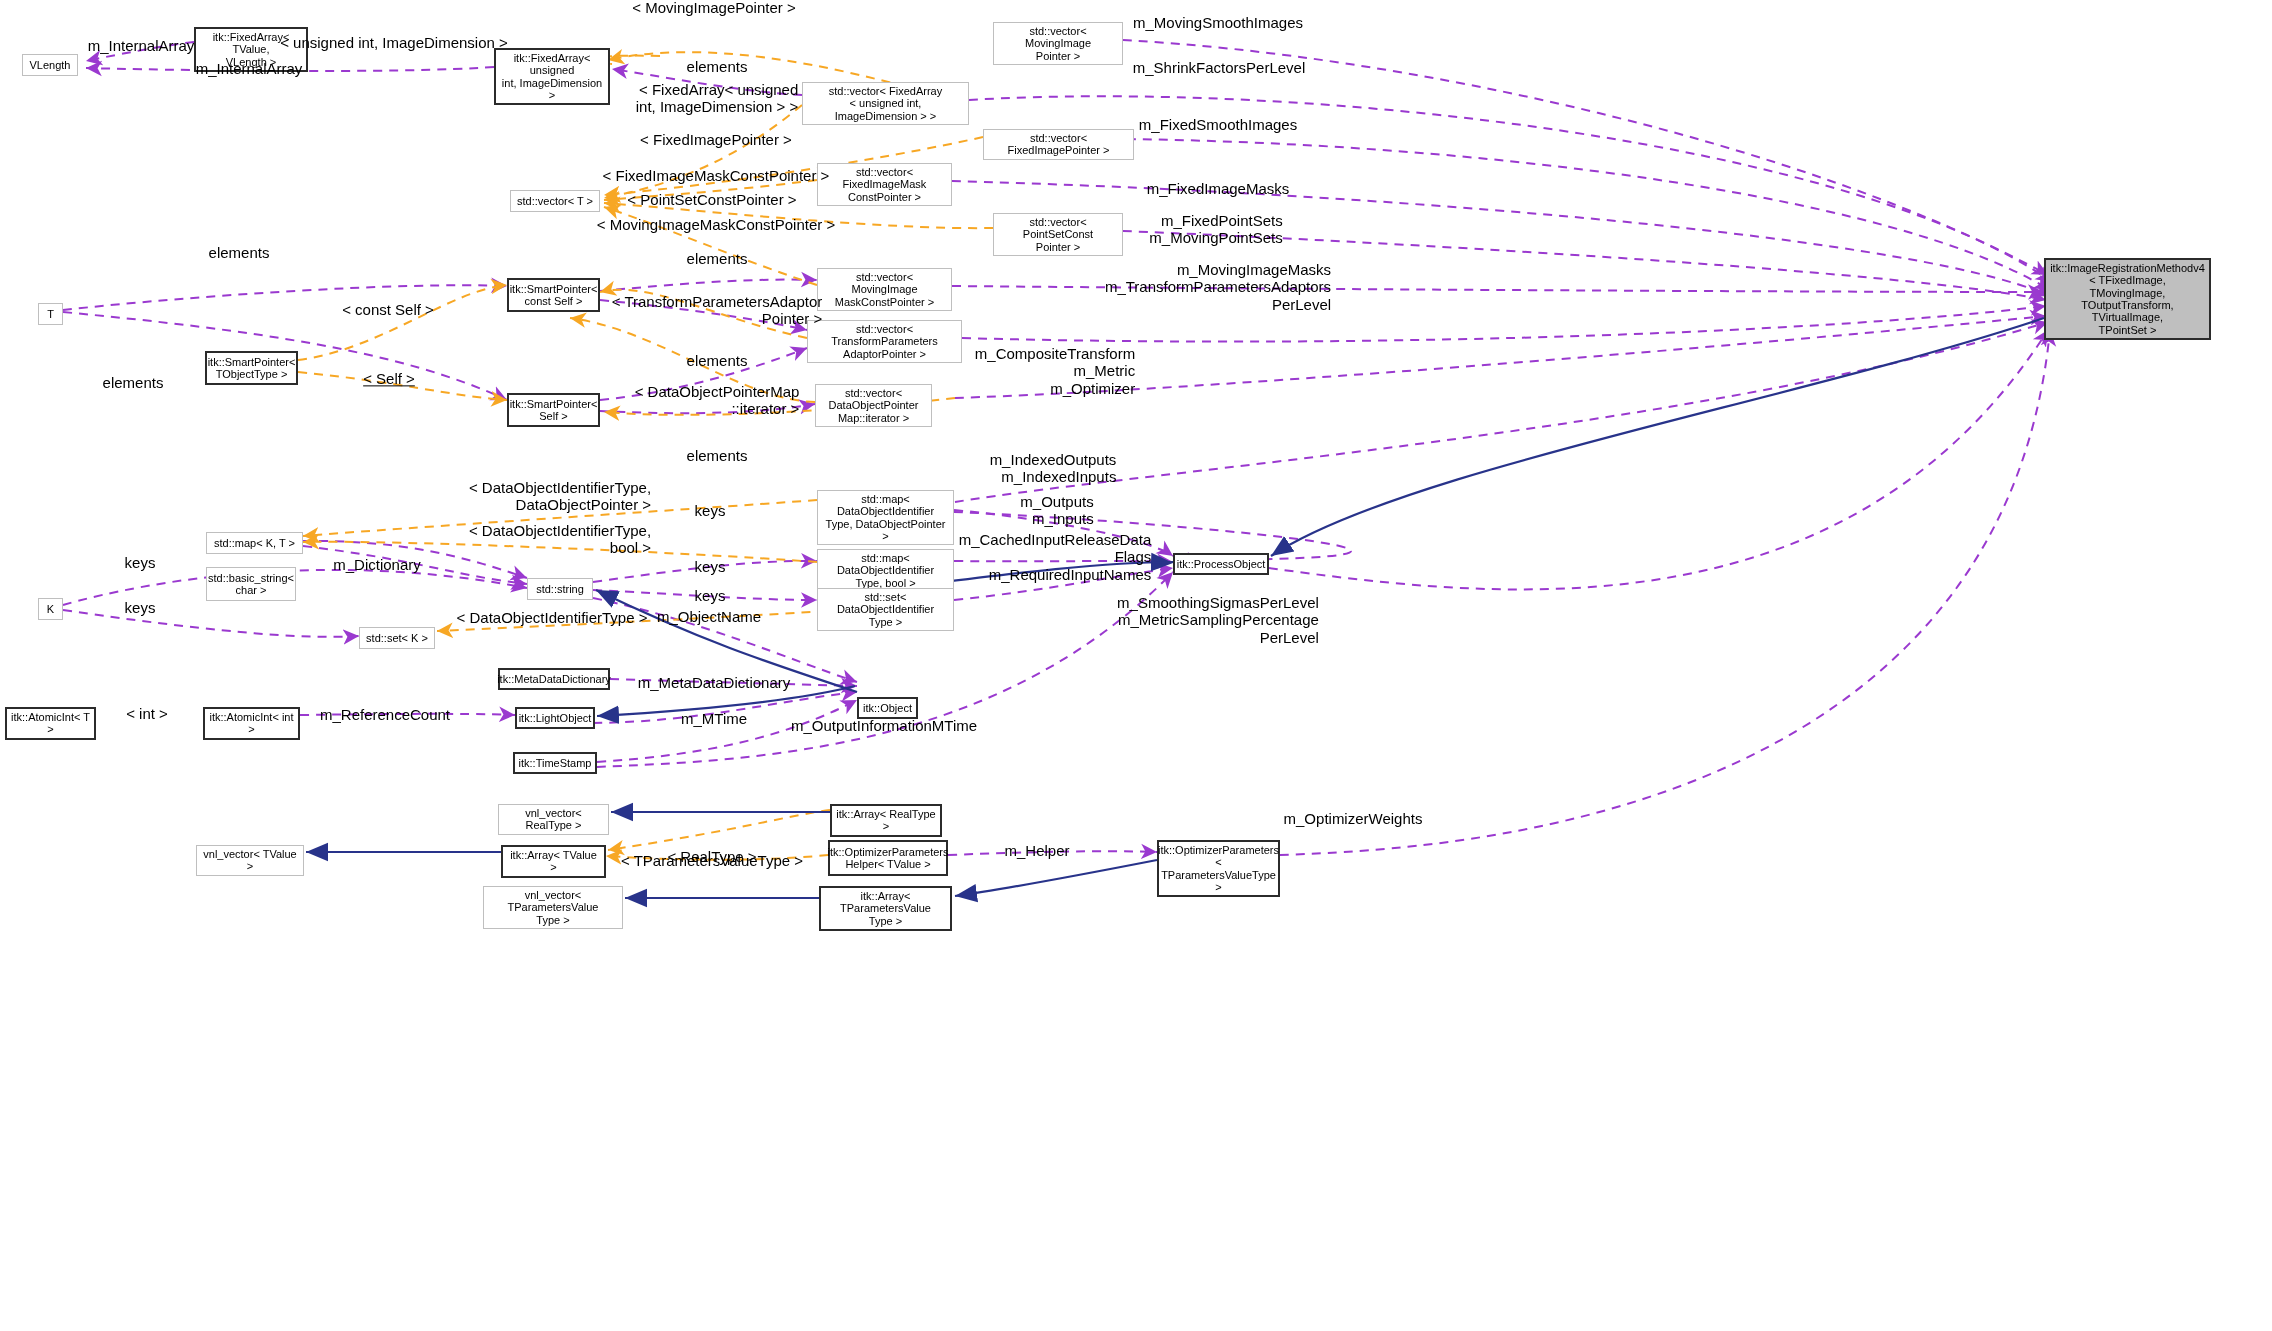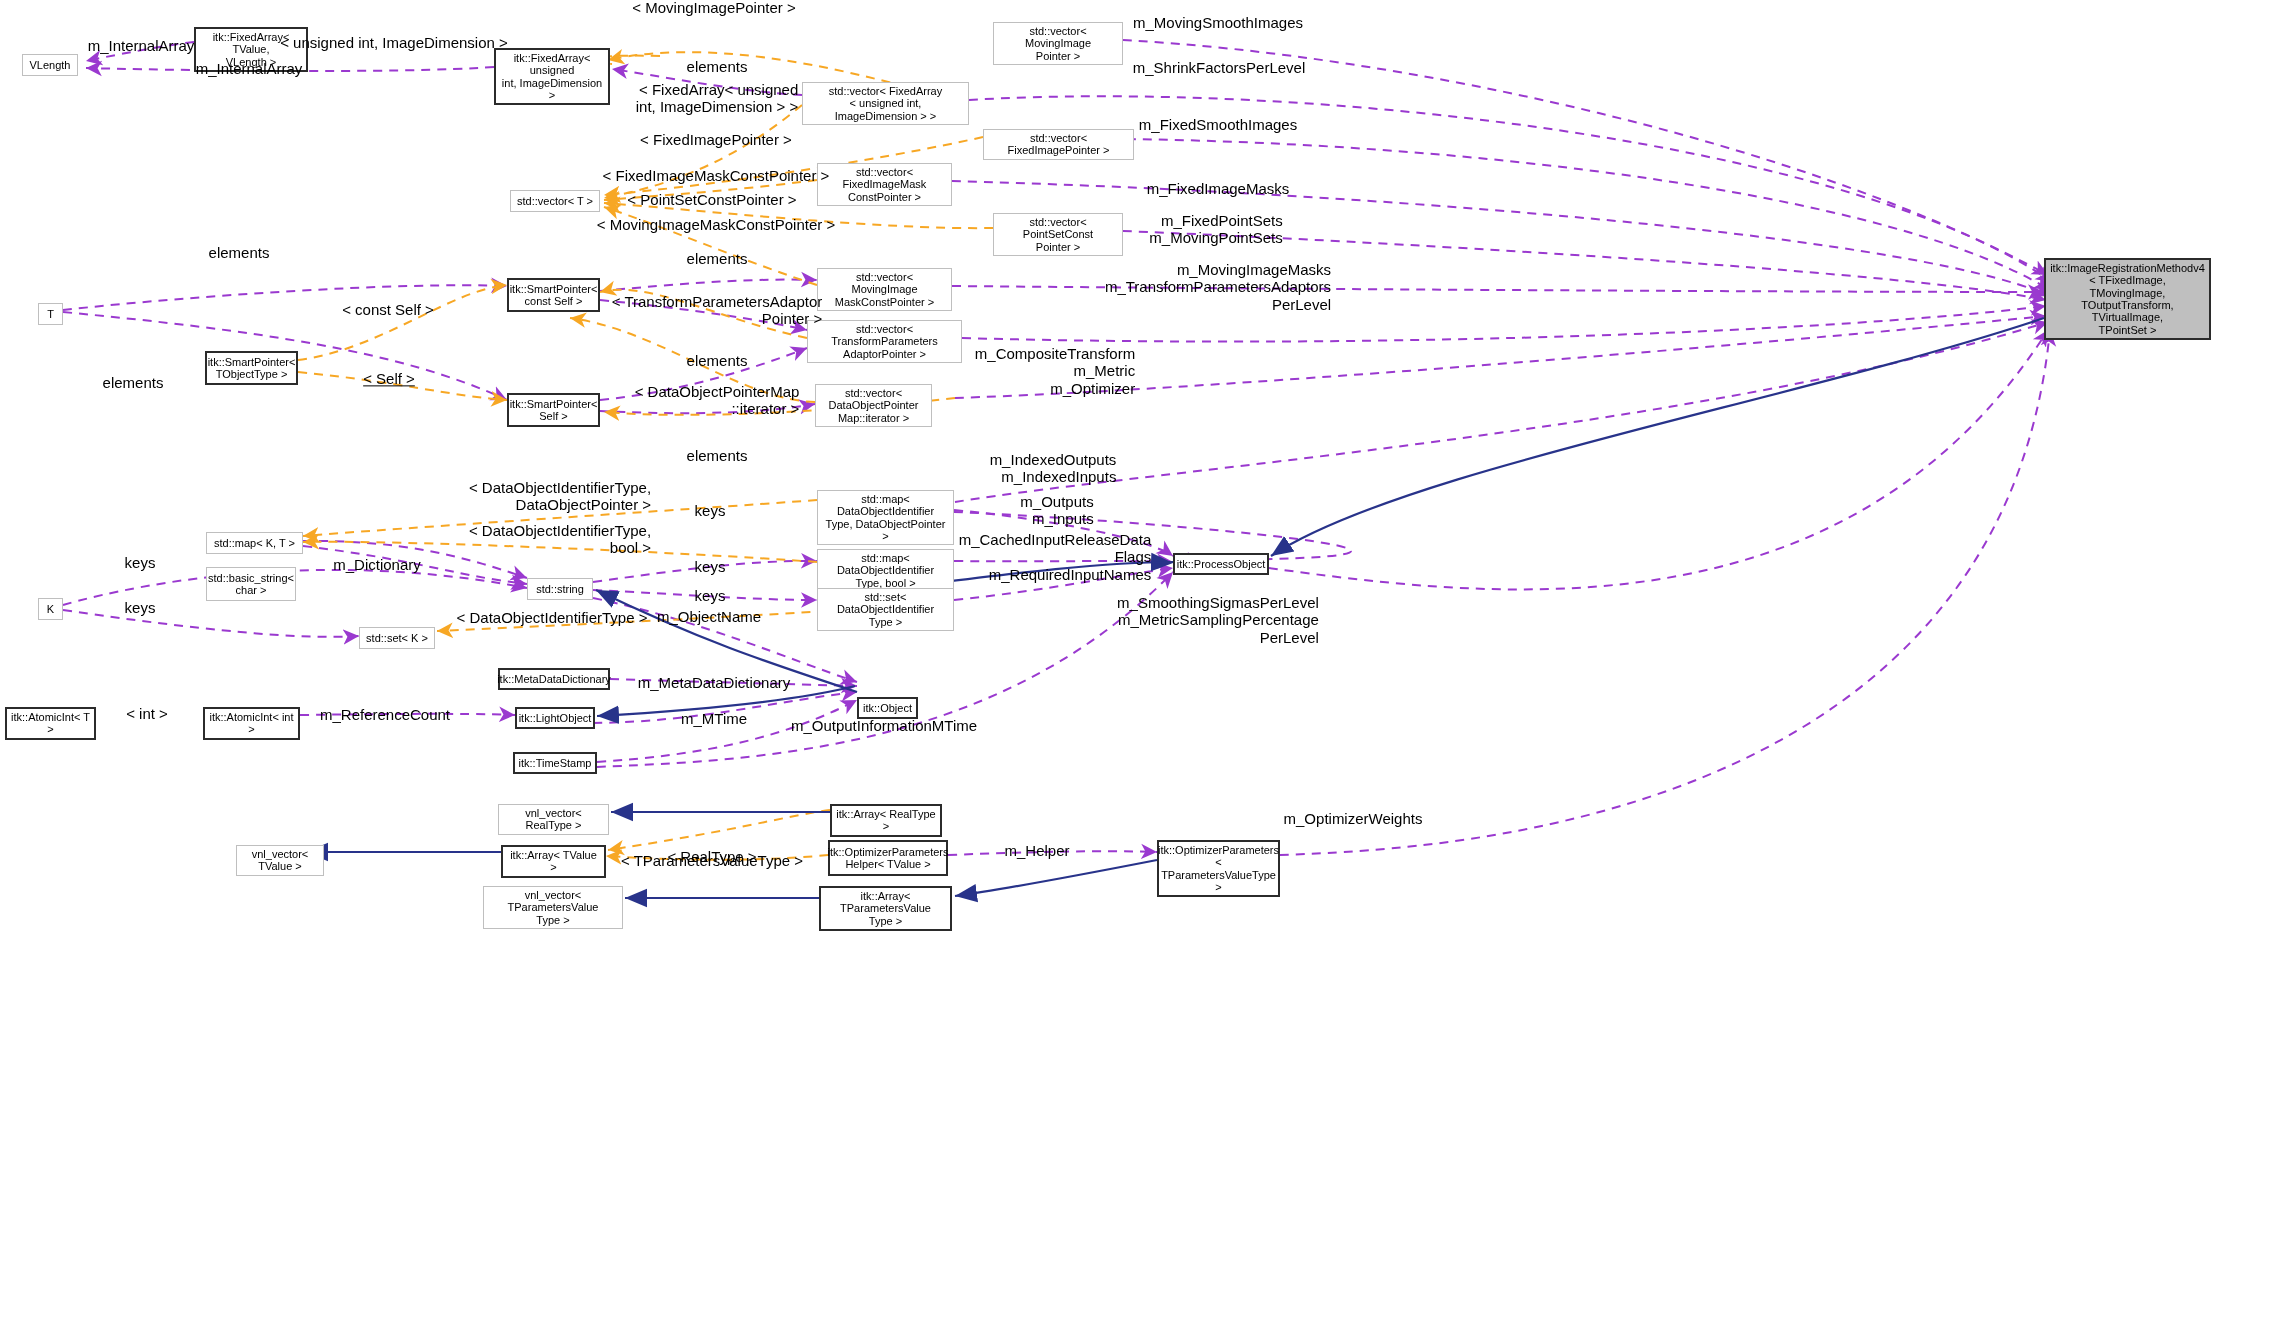--- a/index.html
+++ b/index.html
@@ -198,21 +198,21 @@
       <div class="node" style="left: 38px; top: 303px; width: 25px; min-height: 22px;">T</div>
       <div class="node" style="left: 359px; top: 627px; width: 76px; min-height: 22px;">std::set&lt; K &gt;</div>
       <div class="node solid" style="left: 498px; top: 668px; width: 112px; min-height: 22px;">itk::MetaDataDictionary</div>
       <div class="node solid" style="left: 857px; top: 697px; width: 61px; min-height: 22px; text-align: right;">itk::Object</div>
       <div class="node solid" style="left: 5px; top: 707px; width: 91px; min-height: 22px;">itk::AtomicInt&lt; T &gt;</div>
       <div class="node solid" style="left: 203px; top: 707px; width: 97px; min-height: 22px;">itk::AtomicInt&lt; int &gt;</div>
       <div class="node solid" style="left: 515px; top: 707px; width: 80px; min-height: 22px;">itk::LightObject</div>
       <div class="node solid" style="left: 513px; top: 752px; width: 84px; min-height: 22px;">itk::TimeStamp</div>
       <div class="node" style="left: 498px; top: 804px; width: 111px; min-height: 22px;">vnl_vector&lt; RealType &gt;</div>
       <div class="node solid" style="left: 830px; top: 804px; width: 112px; min-height: 22px;">itk::Array&lt; RealType &gt;</div>
-      <div class="node" style="left: 196px; top: 845px; width: 88px; min-height: 22px; margin-left: 40px;">vnl_vector&lt; TValue &gt;</div>
+      <div class="node" style="left: 196px; top: 845px; width: 108px; min-height: 22px;">vnl_vector&lt; TValue &gt;</div>
       <div class="node solid" style="left: 501px; top: 845px; width: 105px; min-height: 22px;">itk::Array&lt; TValue &gt;</div>
       <div class="node solid" style="left: 828px; top: 840px; width: 120px; min-height: 36px;">itk::OptimizerParameters
 Helper&lt; TValue &gt;</div>
       <div class="node solid" style="left: 1157px; top: 840px; width: 123px; min-height: 36px;">itk::OptimizerParameters
 &lt; TParametersValueType &gt;</div>
       <div class="node" style="left: 483px; top: 886px; width: 140px; min-height: 36px;">vnl_vector&lt; TParametersValue
 Type &gt;</div>
       <div class="node solid" style="left: 819px; top: 886px; width: 133px; min-height: 36px;">itk::Array&lt; TParametersValue
 Type &gt;</div>
     </div>

